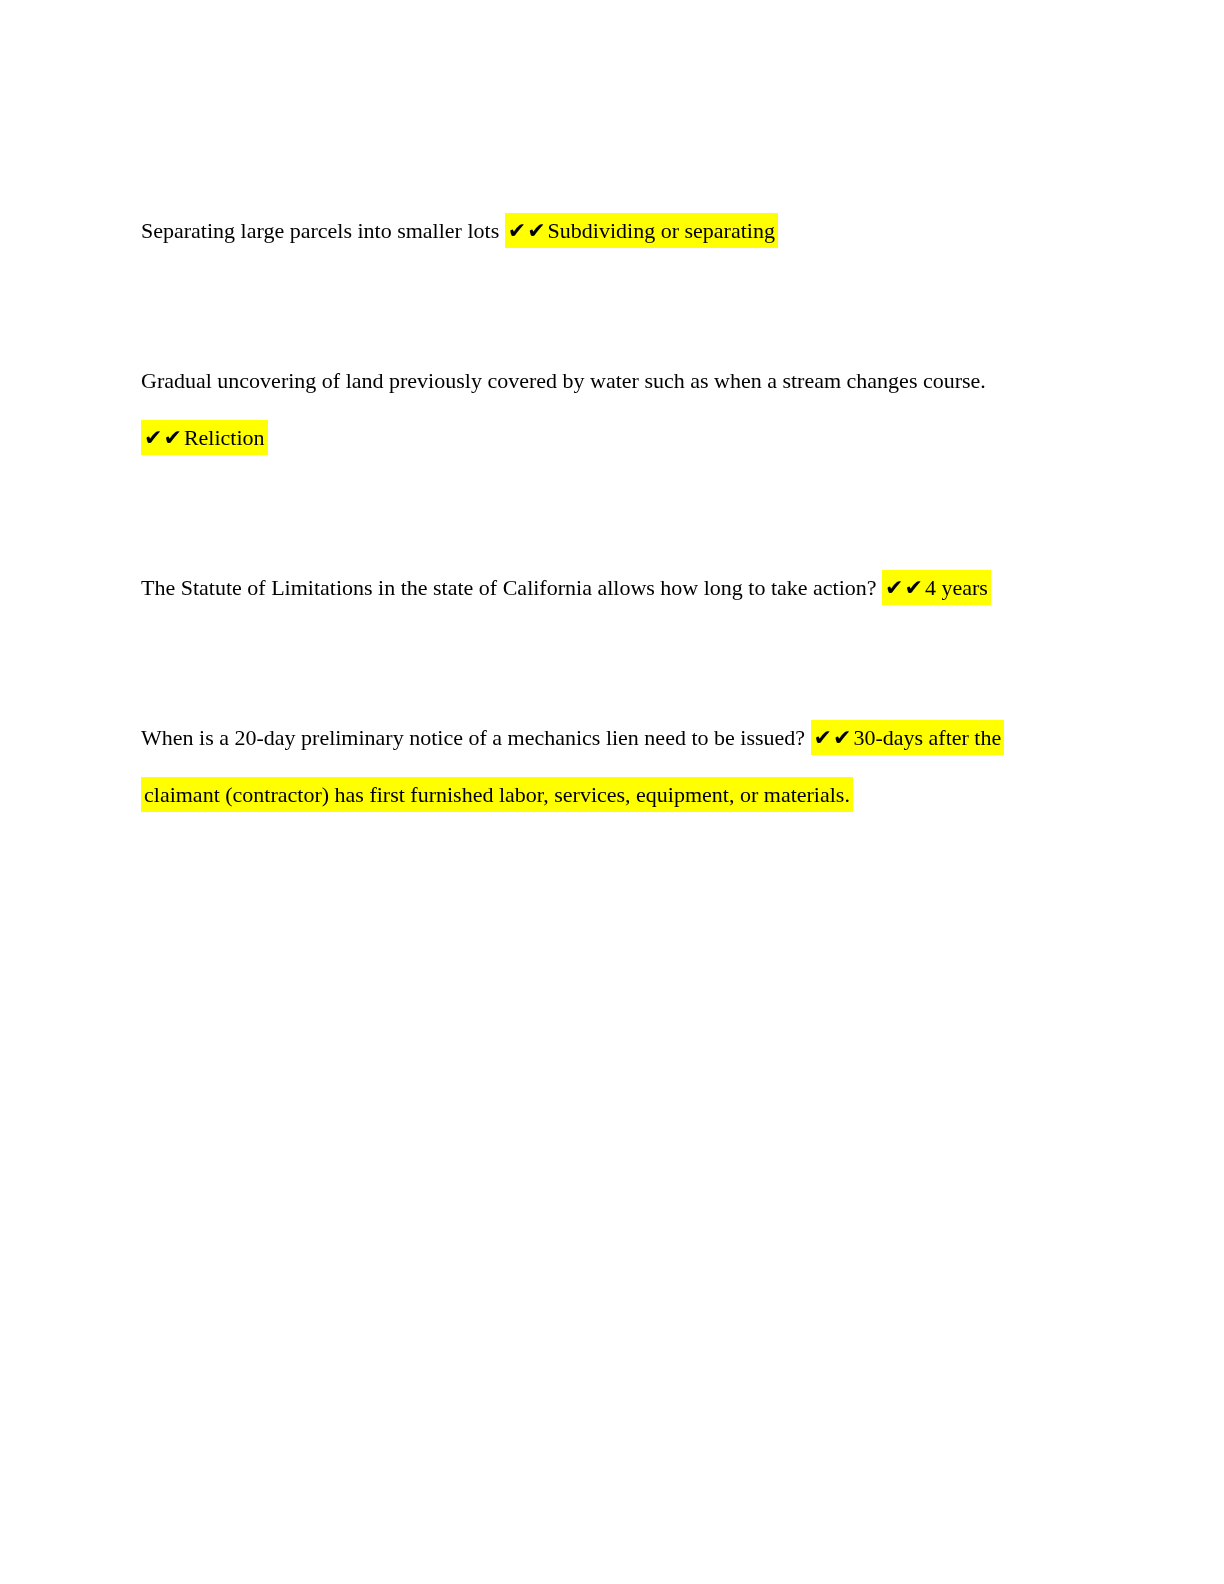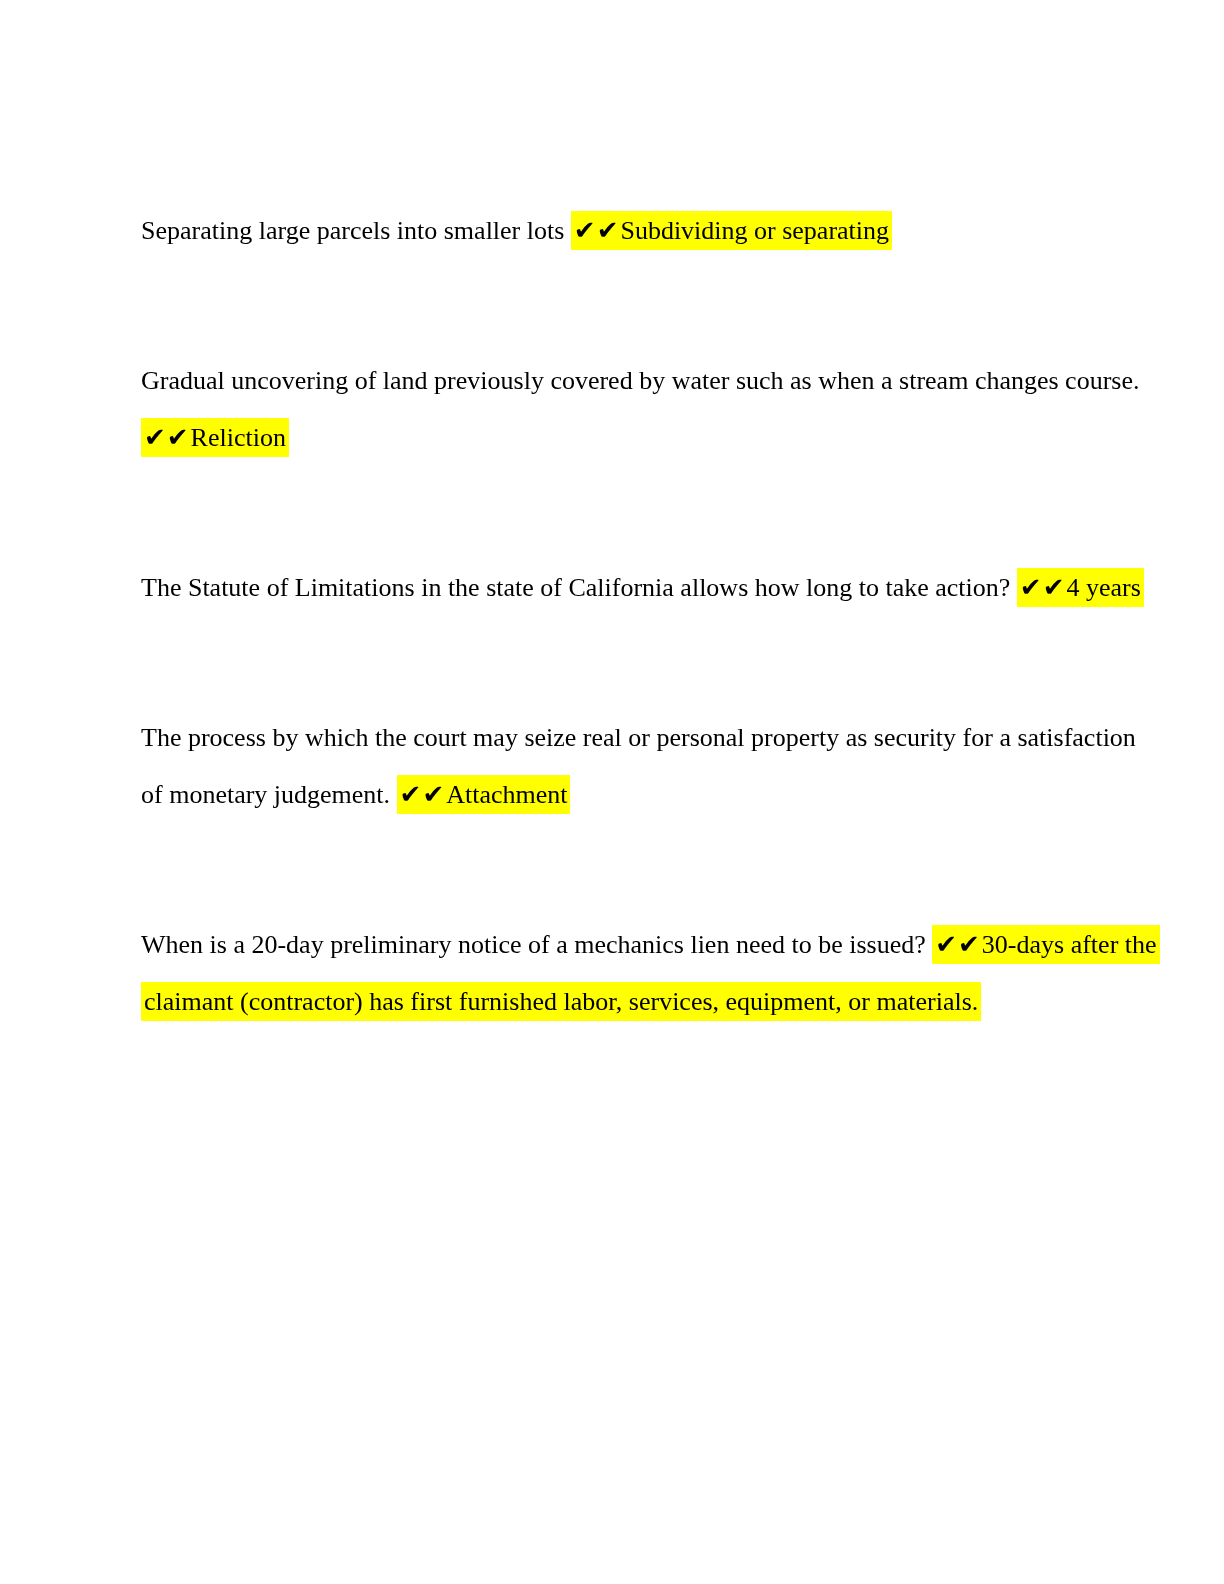--- a/index.html
+++ b/index.html
@@ -21,21 +21,21 @@
     left: 141px;
     top: 202px;
     width: 950px;
   }
   .qa-block {
     margin: 0 0 93px 0;
     padding: 0;
   }
   .line {
     display: block;
-    font-size: 26px;
+    font-size: 22px;
     line-height: 57px;
     white-space: nowrap;
   }
   .seg-plain {
     background: transparent;
   }
   .seg-hl {
     background: var(--hl-color, #ffff00);
     padding: 5px 3px;
   }
@@ -55,23 +55,19 @@
         <span class="line"><span class="seg-plain"><span>Separating large parcels into smaller lots </span></span><span class="seg-hl"><span class="checks">✔✔</span><span>Subdividing or separating</span></span></span>
       </p>
       <p class="qa-block">
         <span class="line"><span class="seg-plain"><span>Gradual uncovering of land previously covered by water such as when a stream changes course.</span></span></span>
         <span class="line"><span class="seg-hl"><span class="checks">✔✔</span><span>Reliction</span></span></span>
       </p>
       <p class="qa-block">
         <span class="line"><span class="seg-plain"><span>The Statute of Limitations in the state of California allows how long to take action? </span></span><span class="seg-hl"><span class="checks">✔✔</span><span>4 years</span></span></span>
       </p>
       <p class="qa-block">
-        <span class="line"><span class="seg-plain"><span>The process by which the court may seize real or personal property as security for a satisfaction</span></span></span>
-        <span class="line"><span class="seg-plain"><span>of monetary judgement. </span></span><span class="seg-hl"><span class="checks">✔✔</span><span>Attachment</span></span></span>
-      </p>
-      <p class="qa-block">
         <span class="line"><span class="seg-plain"><span>When is a 20-day preliminary notice of a mechanics lien need to be issued? </span></span><span class="seg-hl"><span class="checks">✔✔</span><span>30-days after the</span></span></span>
         <span class="line"><span class="seg-hl"><span>claimant (contractor) has first furnished labor, services, equipment, or materials.</span></span></span>
       </p>
       <p class="qa-block">
       </p>
     </div>
 </div>
 
 </body></html>

